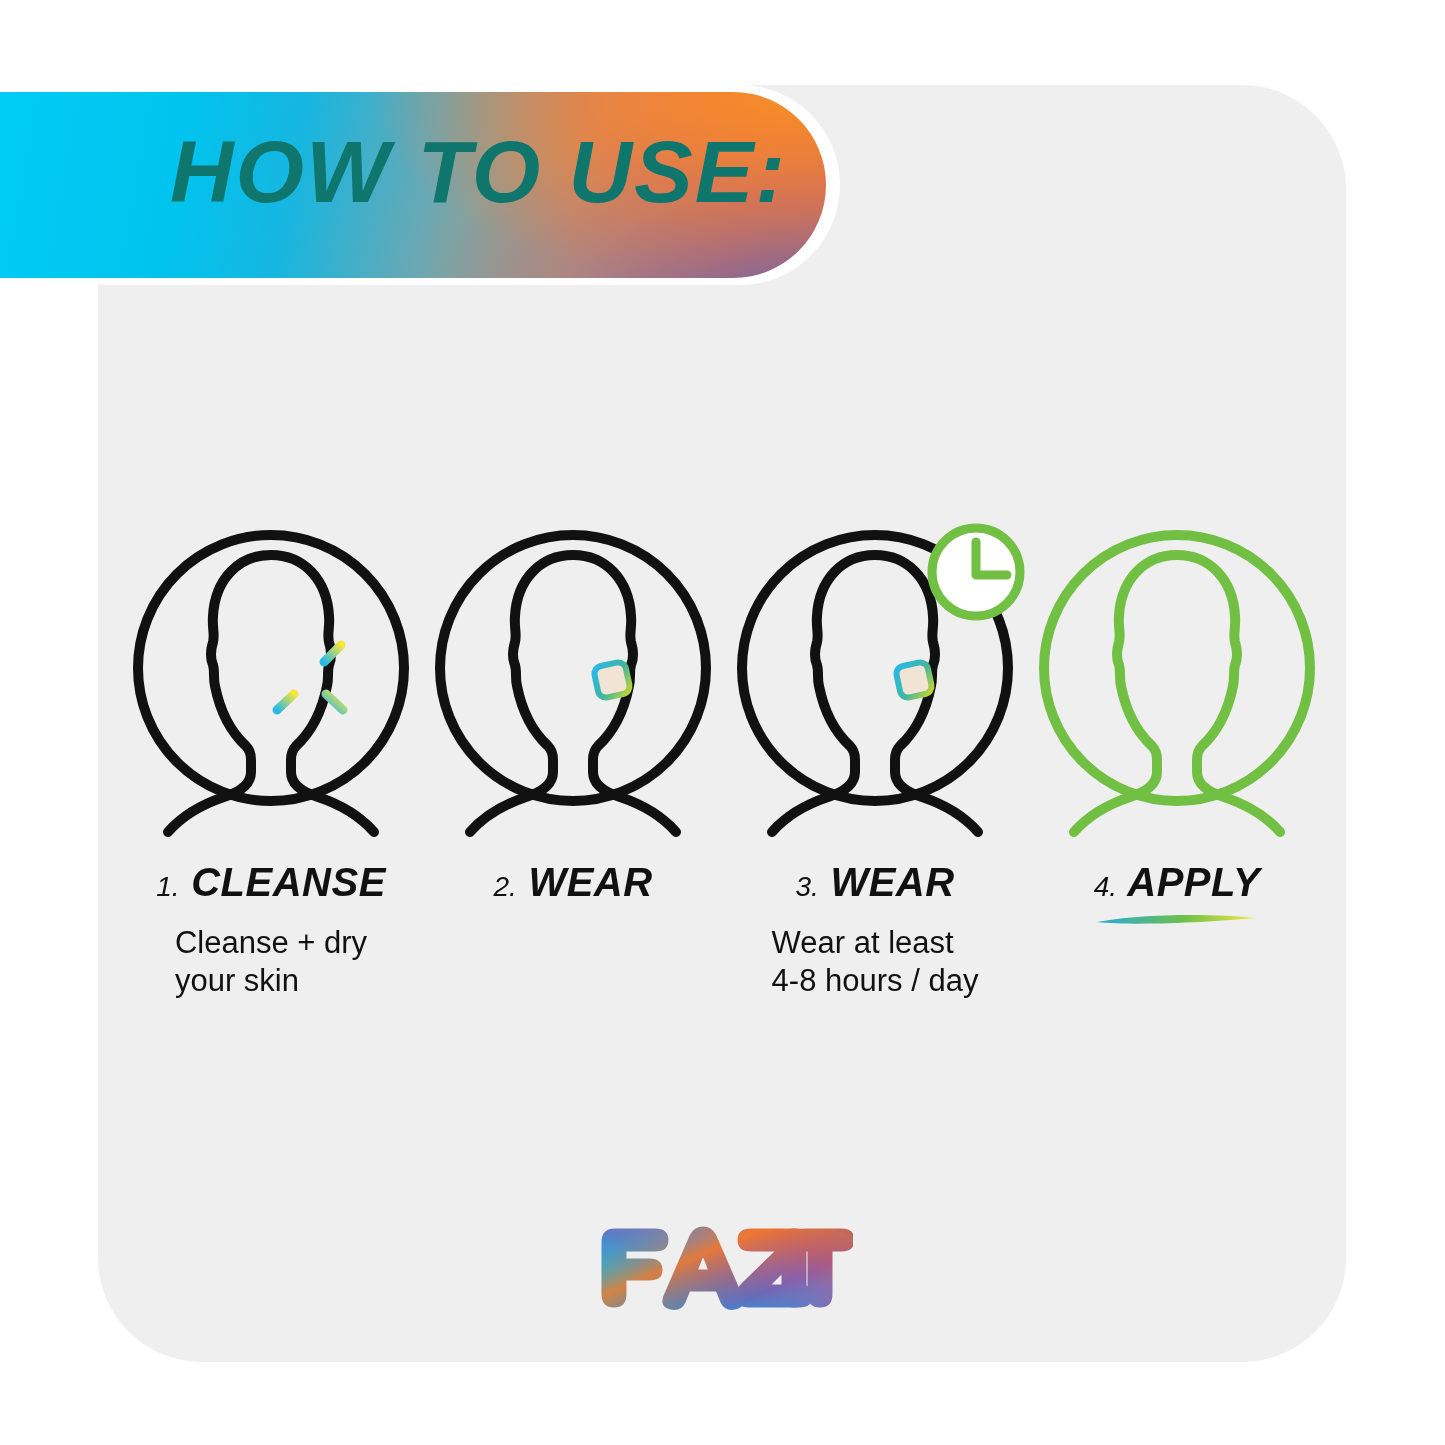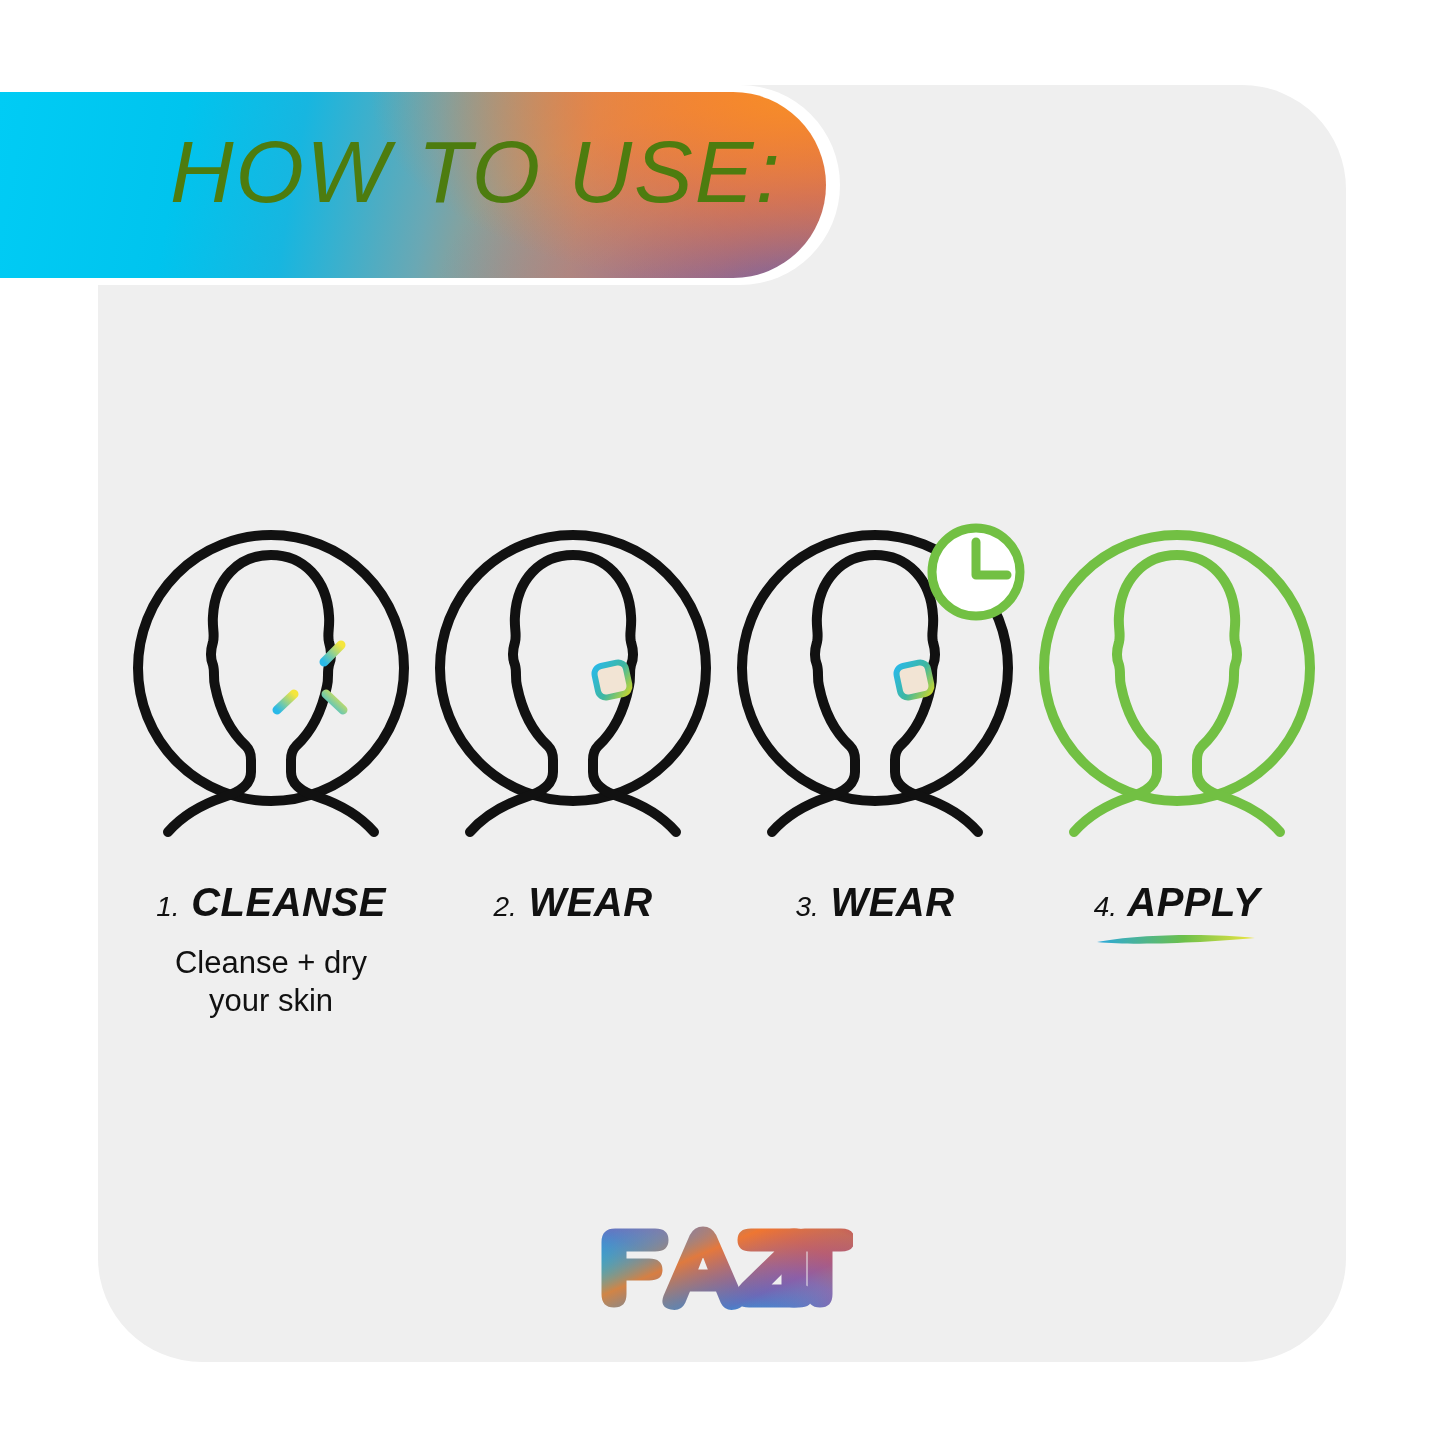--- a/index.html
+++ b/index.html
@@ -51,23 +51,23 @@
       radial-gradient(ellipse 520px 260px at 100% 108%, rgba(80,96,196,0.85) 0%, rgba(96,110,200,0.35) 45%, rgba(110,120,200,0) 75%),
       linear-gradient(100deg, #00ccf5 0%, #00c4ee 22%, #17b6e0 36%, #6aa8b4 52%, #cf8f63 70%, #f2713d 88%, #f4683a 100%);
   }
   #banner-title {
     position: absolute;
     left: 170px;
     top: 128px;
     font-size: 88px;
     line-height: 1;
     font-style: italic;
-    font-weight: 400;
+    font-weight: 700;
     letter-spacing: 2px;
-    color: #4d7c0f;
+    color: #0f766e;
     white-space: nowrap;
   }
 
   
   #steps {
     position: absolute;
     left: 120px;
     top: 520px;
     width: 1210px;
     display: flex;
@@ -85,41 +85,41 @@
     position: relative;
     width: 302px;
     height: 330px;
   }
   .icon-svg {
     position: absolute;
     left: 0;
     top: 0;
   }
   .step-heading {
-    margin-top: 32px;
+    margin-top: 12px;
     font-size: 40px;
     font-style: italic;
     font-weight: 700;
     letter-spacing: 0.5px;
     color: #111111;
     white-space: nowrap;
     line-height: 1;
   }
   .step-heading .num {
     font-size: 28px;
     font-weight: 500;
     font-style: italic;
     letter-spacing: 0px;
   }
   .step-body {
     margin-top: 22px;
     font-size: 31px;
     line-height: 1.22;
     color: #111111;
-    text-align: center;
+    text-align: left;
     white-space: pre-line;
     font-weight: 400;
   }
   .underline-wrap {
     margin-top: 8px;
     height: 18px;
     width: 100%;
     display: flex;
     justify-content: center;
   }
@@ -283,20 +283,22 @@
         <g>
           <circle cx="252" cy="52" r="44" fill="#ffffff" stroke="#72c043" stroke-width="9"></circle>
           <path d="M252 22 L252 55 L283 55" fill="none" stroke="#72c043" stroke-width="9" stroke-linecap="round" stroke-linejoin="round"></path>
         </g>
       </svg>
     </div>
     <div class="step-heading">
       <span class="num">3.</span>
       <span>WEAR</span>
     </div>
+    <div class="step-body">Wear at least
+4-8 hours / day</div>
     <div class="underline-wrap hidden"></div>
   </div>
 
   <div class="step">
     <div class="icon-box">
       <svg class="icon-svg" width="302" height="330" viewBox="0 0 302 330">
         <g fill="none" stroke="#72c043" stroke-width="10" stroke-linecap="round" stroke-linejoin="round">
           <circle cx="151" cy="148" r="133"></circle>
           <path d="M151 35
                    C 118 35, 95 60, 93 96

